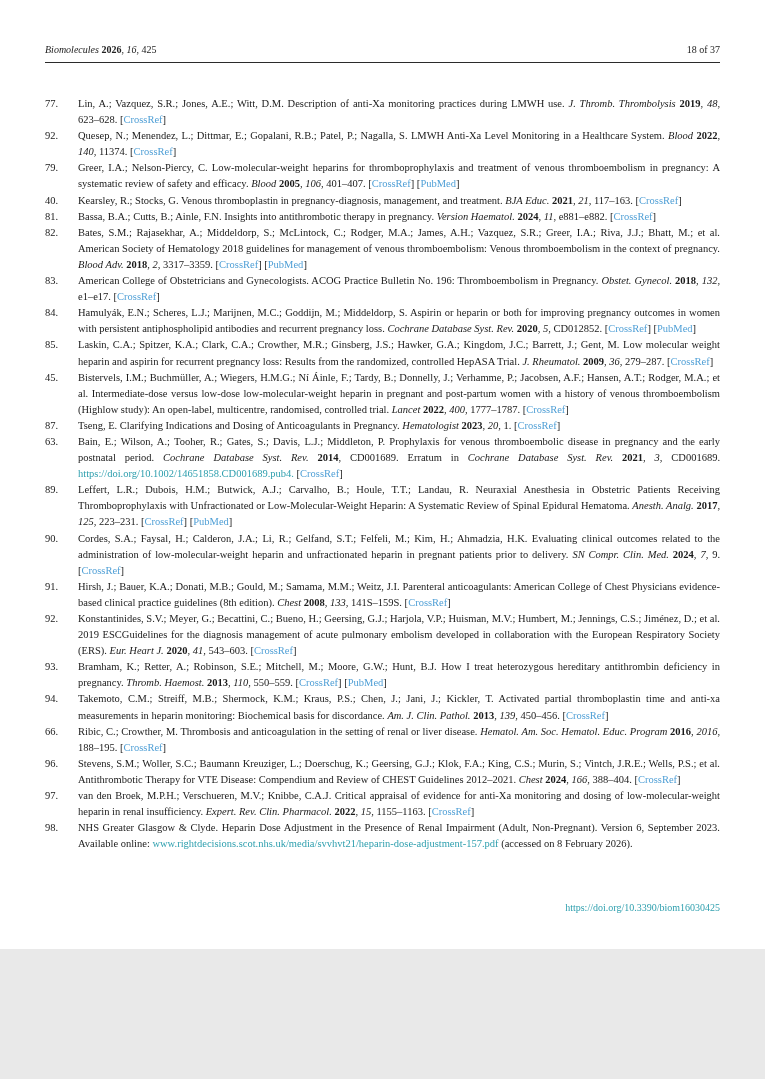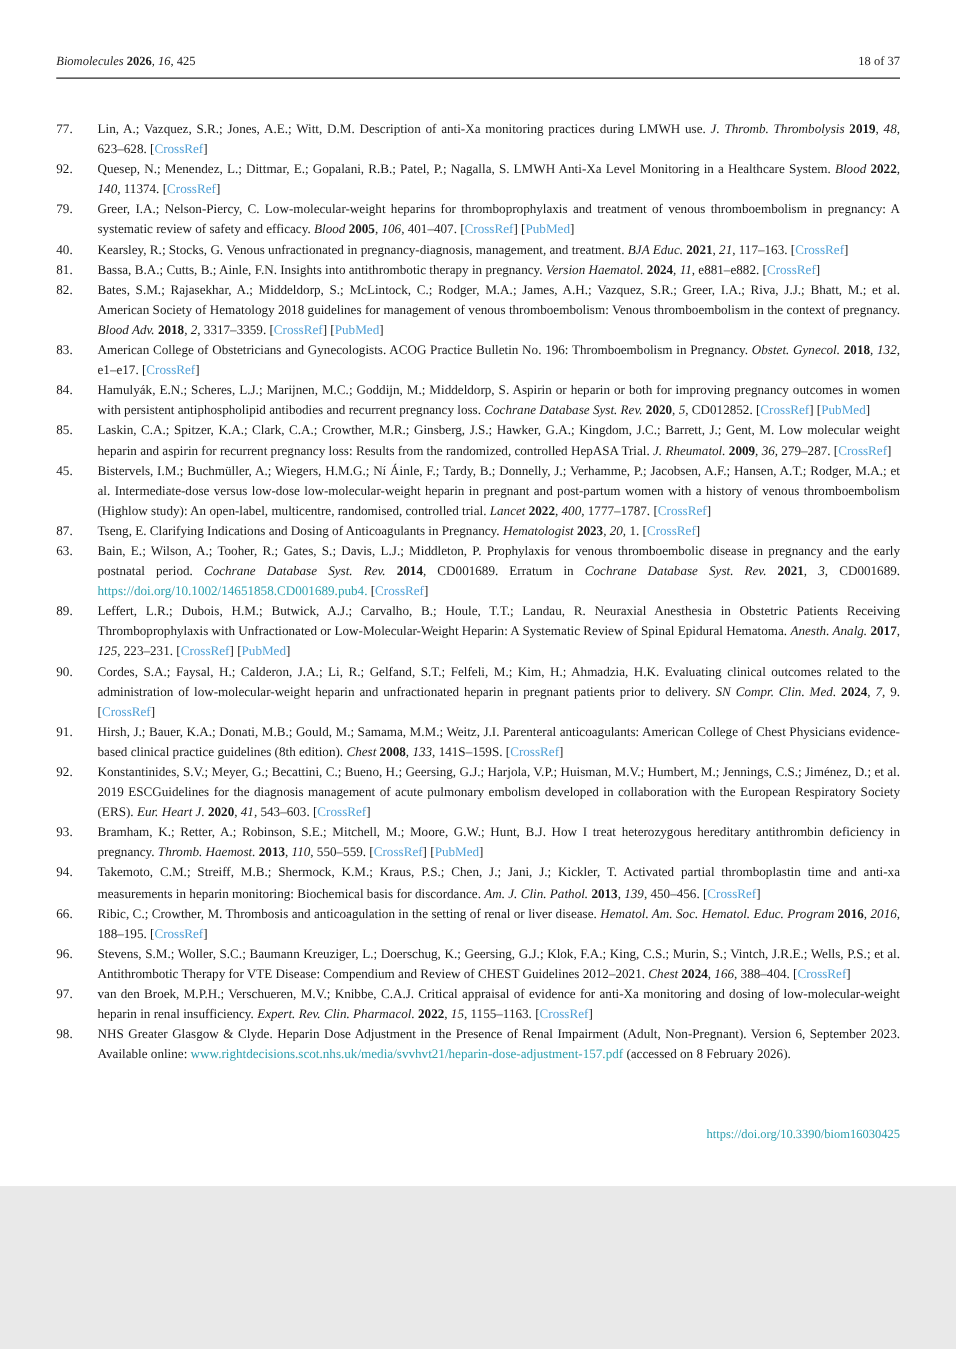--- a/index.html
+++ b/index.html
@@ -45,21 +45,21 @@
       <div class="ref">
         <span class="num">92.</span>
         <p class="body"><span class="s-p">Quesep, N.; Menendez, L.; Dittmar, E.; Gopalani, R.B.; Patel, P.; Nagalla, S. LMWH Anti-Xa Level Monitoring in a Healthcare System. </span><span class="s-i">Blood</span><span class="s-p"> </span><span class="s-b">2022</span><span class="s-p">, </span><span class="s-i">140</span><span class="s-p">, 11374. [</span><span class="s-l">CrossRef</span><span class="s-p">]</span></p>
       </div>
       <div class="ref">
         <span class="num">79.</span>
         <p class="body"><span class="s-p">Greer, I.A.; Nelson-Piercy, C. Low-molecular-weight heparins for thromboprophylaxis and treatment of venous thromboembolism in pregnancy: A systematic review of safety and efficacy. </span><span class="s-i">Blood</span><span class="s-p"> </span><span class="s-b">2005</span><span class="s-p">, </span><span class="s-i">106</span><span class="s-p">, 401–407. [</span><span class="s-l">CrossRef</span><span class="s-p">] [</span><span class="s-l">PubMed</span><span class="s-p">]</span></p>
       </div>
       <div class="ref">
         <span class="num">40.</span>
-        <p class="body"><span class="s-p">Kearsley, R.; Stocks, G. Venous unfractionated in pregnancy-diagnosis, management, and treatment. </span><span class="s-i">BJA Educ.</span><span class="s-p"> </span><span class="s-b">2021</span><span class="s-p">, </span><span class="s-i">21</span><span class="s-p">, 117–163. [</span><span class="s-l">CrossRef</span><span class="s-p">]</span></p>
+        <p class="body"><span class="s-p">Kearsley, R.; Stocks, G. Venous thromboplastin in pregnancy-diagnosis, management, and treatment. </span><span class="s-i">BJA Educ.</span><span class="s-p"> </span><span class="s-b">2021</span><span class="s-p">, </span><span class="s-i">21</span><span class="s-p">, 117–163. [</span><span class="s-l">CrossRef</span><span class="s-p">]</span></p>
       </div>
       <div class="ref">
         <span class="num">81.</span>
         <p class="body"><span class="s-p">Bassa, B.A.; Cutts, B.; Ainle, F.N. Insights into antithrombotic therapy in pregnancy. </span><span class="s-i">Version Haematol.</span><span class="s-p"> </span><span class="s-b">2024</span><span class="s-p">, </span><span class="s-i">11</span><span class="s-p">, e881–e882. [</span><span class="s-l">CrossRef</span><span class="s-p">]</span></p>
       </div>
       <div class="ref">
         <span class="num">82.</span>
         <p class="body"><span class="s-p">Bates, S.M.; Rajasekhar, A.; Middeldorp, S.; McLintock, C.; Rodger, M.A.; James, A.H.; Vazquez, S.R.; Greer, I.A.; Riva, J.J.; Bhatt, M.; et al. American Society of Hematology 2018 guidelines for management of venous thromboembolism: Venous thromboembolism in the context of pregnancy. </span><span class="s-i">Blood Adv.</span><span class="s-p"> </span><span class="s-b">2018</span><span class="s-p">, </span><span class="s-i">2</span><span class="s-p">, 3317–3359. [</span><span class="s-l">CrossRef</span><span class="s-p">] [</span><span class="s-l">PubMed</span><span class="s-p">]</span></p>
       </div>
       <div class="ref">

